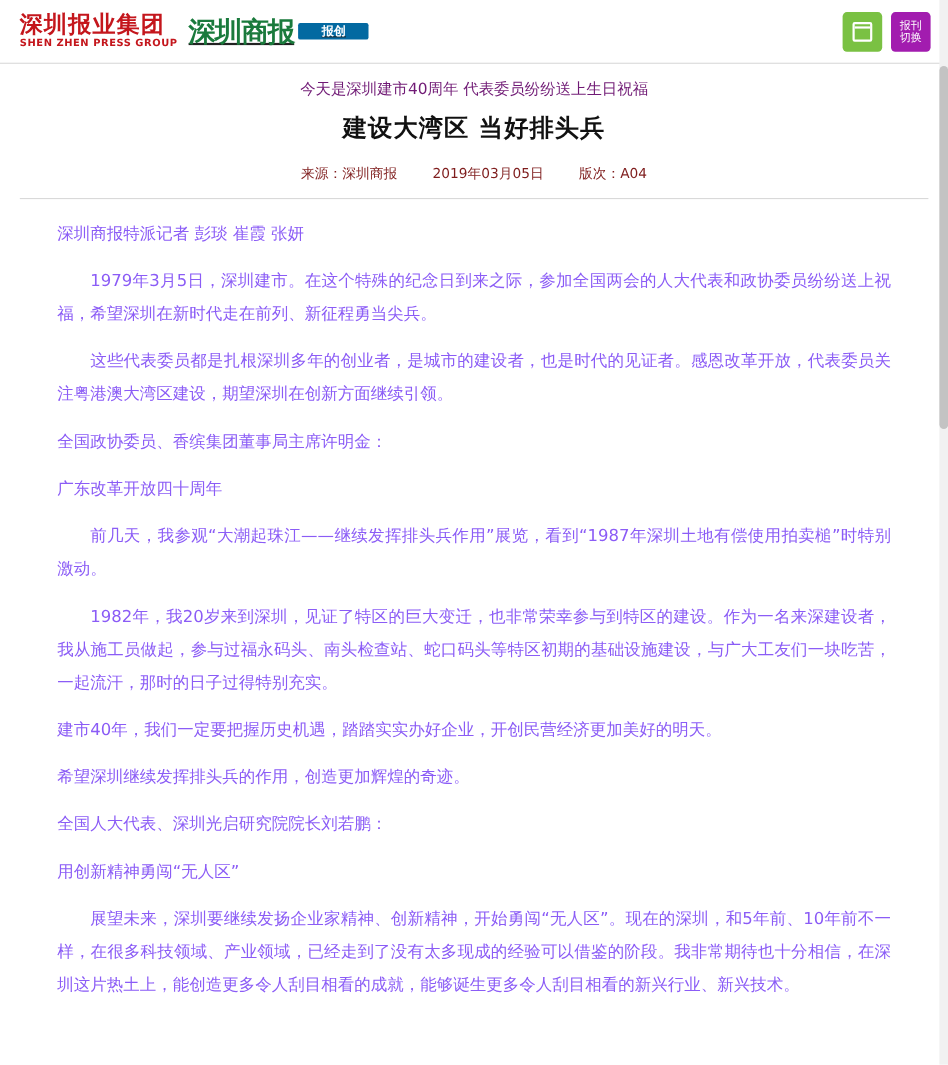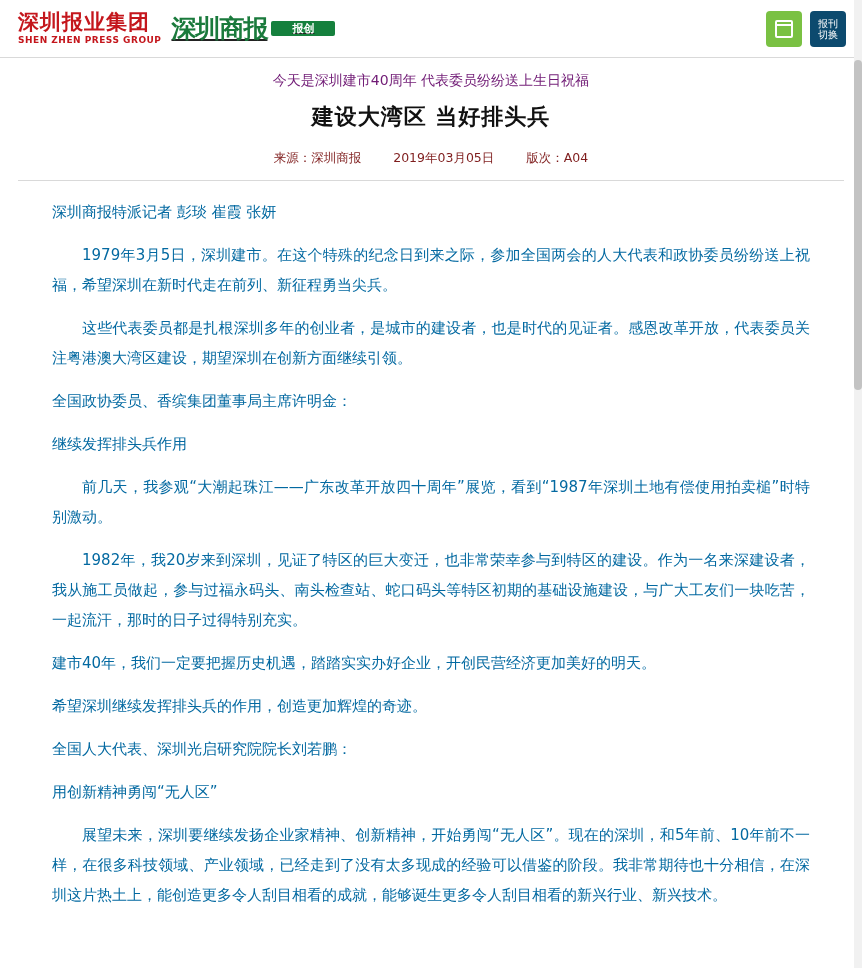--- a/index.html
+++ b/index.html
@@ -56,21 +56,21 @@
     text-decoration: underline;
   }
   .logo-paper {
     font-size: 25px;
     font-weight: bold;
     color: #1a7a3c;
     font-family: "DejaVu Serif", "Liberation Serif", serif;
     letter-spacing: -1px;
   }
   .logo-seal {
-    background: #15803d;
+    background: #0369a1;
     color: #fff;
     font-size: 11px;
     padding: 2px 21px;
     border-radius: 2px;
     line-height: 1.05;
     width: 22px;
     text-align: right;
     font-weight: bold;
   }
   .header-actions {
@@ -88,21 +88,21 @@
     flex-direction: column;
     align-items: center;
     justify-content: center;
     color: #fff;
     font-size: 10px;
     line-height: 1.1;
     cursor: pointer;
     border: none;
   }
   .hbtn.calendar { background: #7ac143; }
-  .hbtn.switch { background: #0c4a6e; text-align: right; }
+  .hbtn.switch { background: #a21caf; text-align: right; }
   .cal-icon {
     width: 18px; height: 18px;
     border: 2px solid #fff;
     border-radius: 2px;
     position: relative;
     box-sizing: border-box;
   }
   .cal-icon::before {
     content: "";
     position: absolute;
@@ -143,21 +143,21 @@
     border-top: 1px solid #d9d9d9;
     margin: 0 -22px 0 -22px;
   }
   .body {
     padding: 0 12px;
     margin-top: 16px;
   }
   .body p {
     font-size: 15px;
     line-height: 30px;
-    color: #0369a1;
+    color: #8b5cf6;
     margin: 0 0 13px 0;
     text-align: justify;
     text-indent: 2em;
   }
   .body p.noindent { text-indent: 0; }
 
   
   .scrollbar-track {
     position: absolute;
     top: 0;
@@ -209,22 +209,22 @@
     <span>来源：深圳商报</span>
     <span>2019年03月05日</span>
     <span>版次：A04</span>
   </div>
   <hr class="divider">
   <div class="body" id="article-body">
       <p class="noindent">深圳商报特派记者 彭琰 崔霞 张妍</p>
       <p>1979年3月5日，深圳建市。在这个特殊的纪念日到来之际，参加全国两会的人大代表和政协委员纷纷送上祝福，希望深圳在新时代走在前列、新征程勇当尖兵。</p>
       <p>这些代表委员都是扎根深圳多年的创业者，是城市的建设者，也是时代的见证者。感恩改革开放，代表委员关注粤港澳大湾区建设，期望深圳在创新方面继续引领。</p>
       <p class="noindent">全国政协委员、香缤集团董事局主席许明金：</p>
-      <p class="noindent">继续发挥排头兵作用</p>
-      <p>前几天，我参观“大潮起珠江——广东改革开放四十周年”展览，看到“1987年深圳土地有偿使用拍卖槌”时特别激动。</p>
+      <p class="noindent">广东改革开放四十周年</p>
+      <p>前几天，我参观“大潮起珠江——继续发挥排头兵作用”展览，看到“1987年深圳土地有偿使用拍卖槌”时特别激动。</p>
       <p>1982年，我20岁来到深圳，见证了特区的巨大变迁，也非常荣幸参与到特区的建设。作为一名来深建设者，我从施工员做起，参与过福永码头、南头检查站、蛇口码头等特区初期的基础设施建设，与广大工友们一块吃苦，一起流汗，那时的日子过得特别充实。</p>
       <p class="noindent">建市40年，我们一定要把握历史机遇，踏踏实实办好企业，开创民营经济更加美好的明天。</p>
       <p class="noindent">希望深圳继续发挥排头兵的作用，创造更加辉煌的奇迹。</p>
       <p class="noindent">全国人大代表、深圳光启研究院院长刘若鹏：</p>
       <p class="noindent">用创新精神勇闯“无人区”</p>
       <p>展望未来，深圳要继续发扬企业家精神、创新精神，开始勇闯“无人区”。现在的深圳，和5年前、10年前不一样，在很多科技领域、产业领域，已经走到了没有太多现成的经验可以借鉴的阶段。我非常期待也十分相信，在深圳这片热土上，能创造更多令人刮目相看的成就，能够诞生更多令人刮目相看的新兴行业、新兴技术。</p>
     </div>
 </div>
 
 <div class="scrollbar-track">

